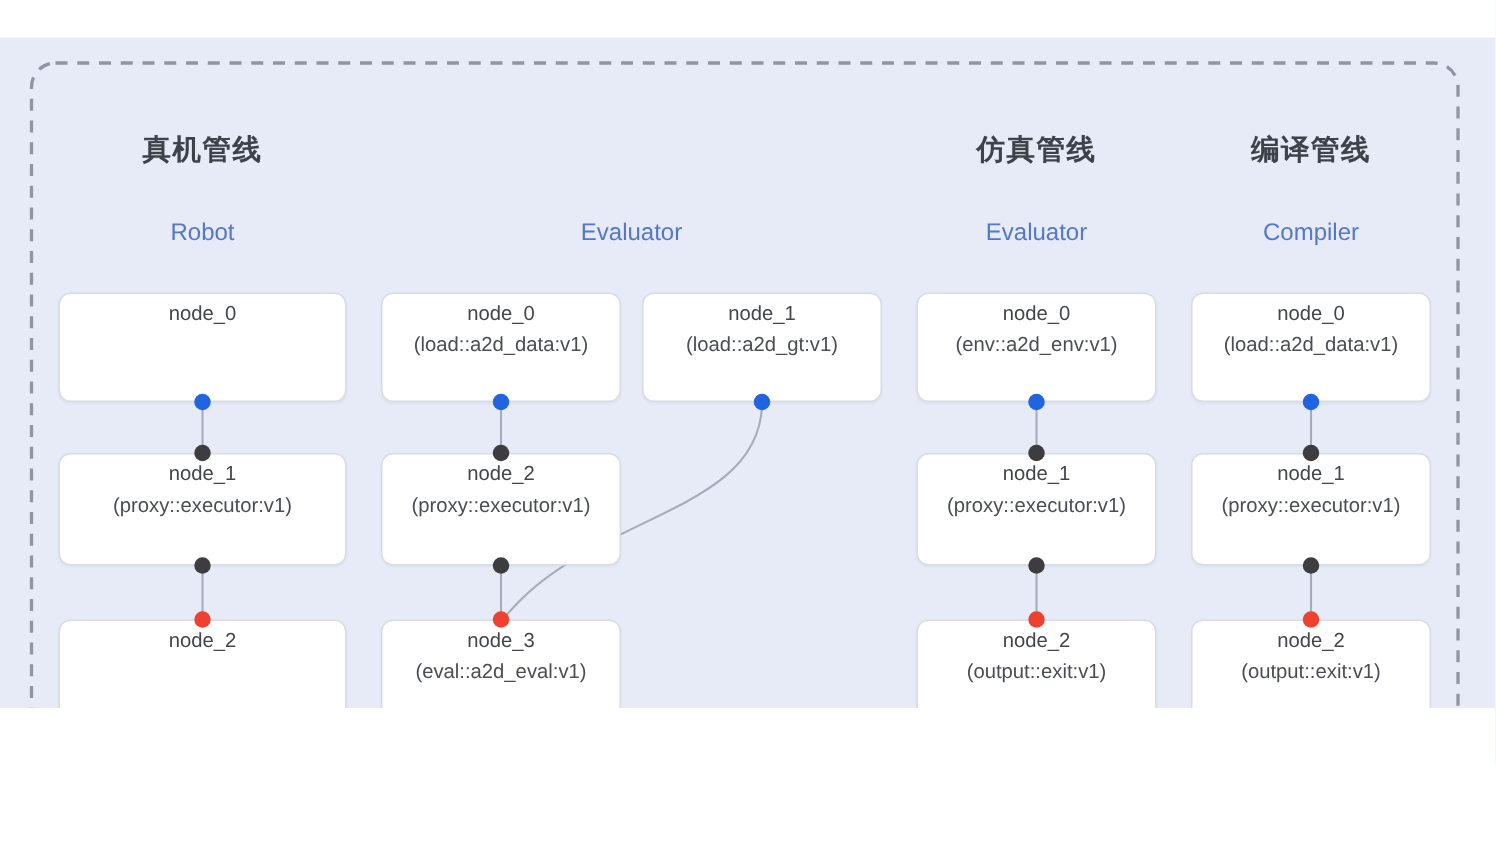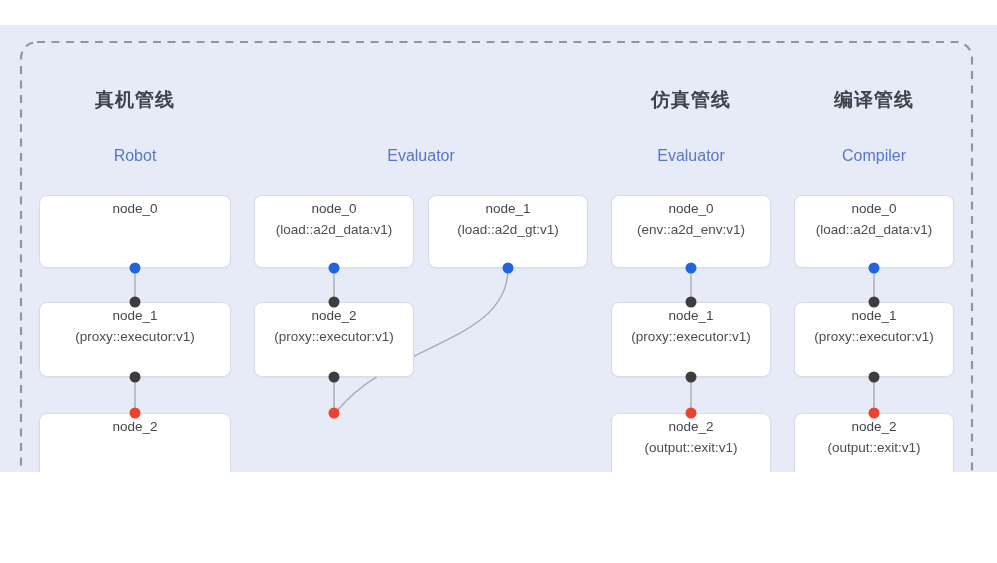--- a/index.html
+++ b/index.html
@@ -123,20 +123,24 @@
     <div class="ntype">(load::a2d_data:v1)</div>
   </div>
   <div class="node" style="left:428px;top:170px;width:160px;height:73px">
     <div class="nname">node_1</div>
     <div class="ntype">(load::a2d_gt:v1)</div>
   </div>
   <div class="node" style="left:254px;top:277px;width:160px;height:75px">
     <div class="nname">node_2</div>
     <div class="ntype">(proxy::executor:v1)</div>
   </div>
+  <div class="node" style="left:254px;top:388px;width:160px;height:71px">
+    <div class="nname">node_3</div>
+    <div class="ntype">(eval::a2d_eval:v1)</div>
+  </div>
 
   <div class="node" style="left:611px;top:170px;width:160px;height:73px">
     <div class="nname">node_0</div>
     <div class="ntype">(env::a2d_env:v1)</div>
   </div>
   <div class="node" style="left:611px;top:277px;width:160px;height:75px">
     <div class="nname">node_1</div>
     <div class="ntype">(proxy::executor:v1)</div>
   </div>
   <div class="node" style="left:611px;top:388px;width:160px;height:71px">

